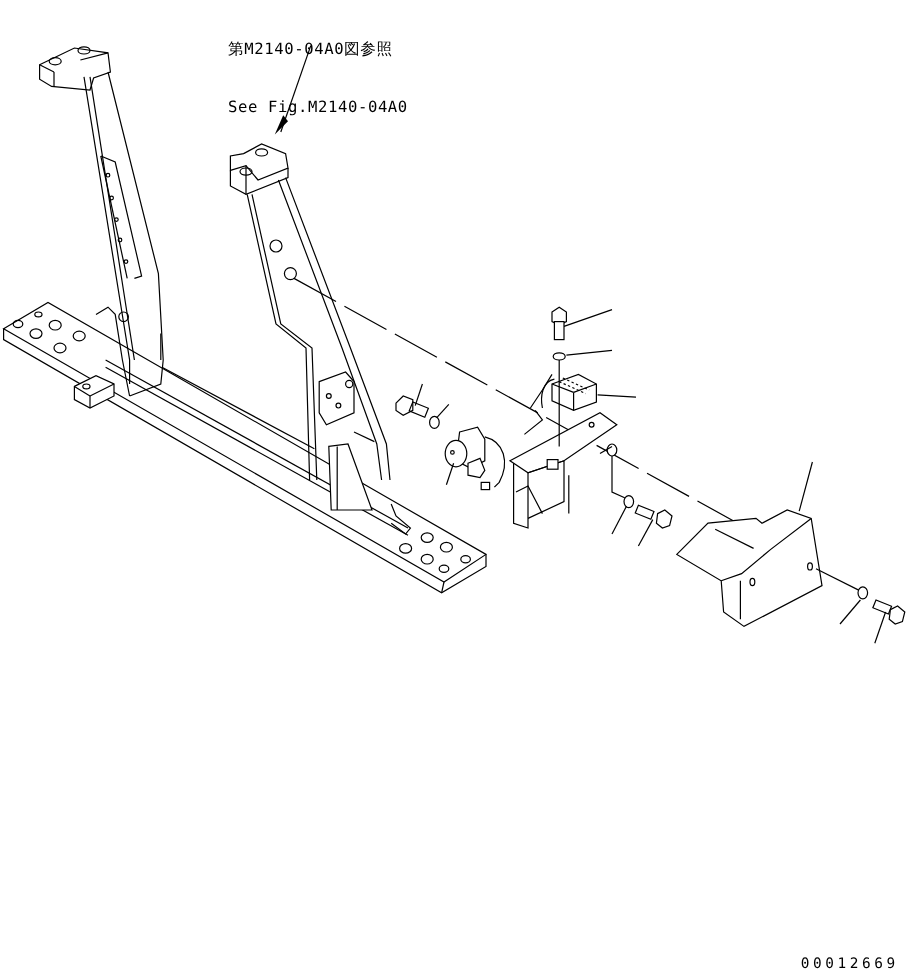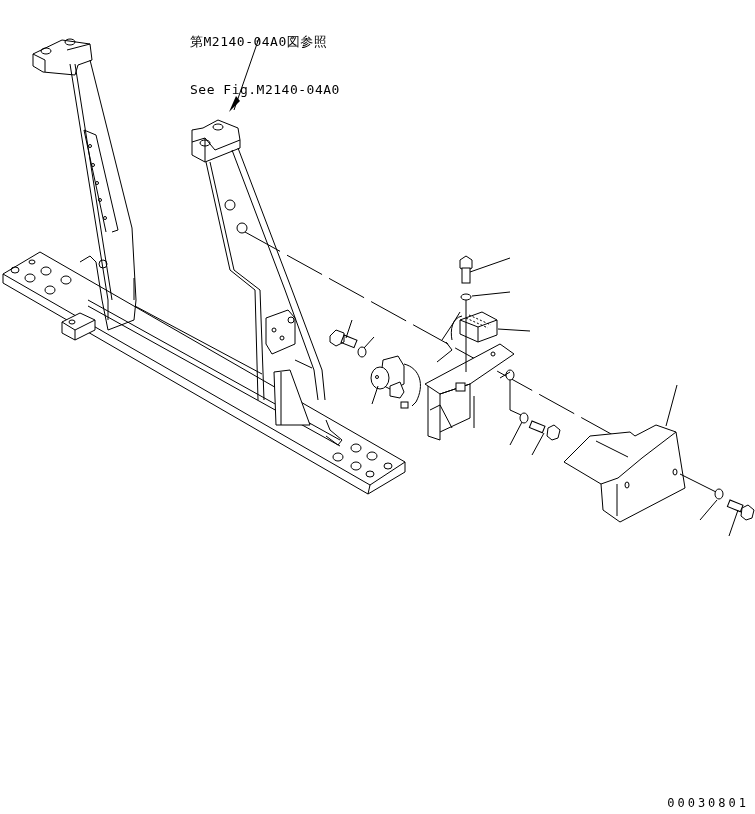--- a/index.html
+++ b/index.html
@@ -184,13 +184,13 @@
     <ellipse class="fl" cx="719" cy="494" rx="4" ry="5"></ellipse>
     <line class="ln" x1="717" y1="500" x2="700" y2="520"></line>
   </g>
   <g>
     <rect class="fl" x="730" y="500" width="14" height="7" transform="rotate(22 730 500)"></rect>
     <polygon class="fl" points="742,508 748,505 754,510 752,518 746,520 741,516"></polygon>
     <line class="ln" x1="738" y1="510" x2="729" y2="536"></line>
   </g>
 </svg>
 
-<div class="fig-id">00030801</div>
+<div class="fig-id">00012669</div>
 
 </body></html>

